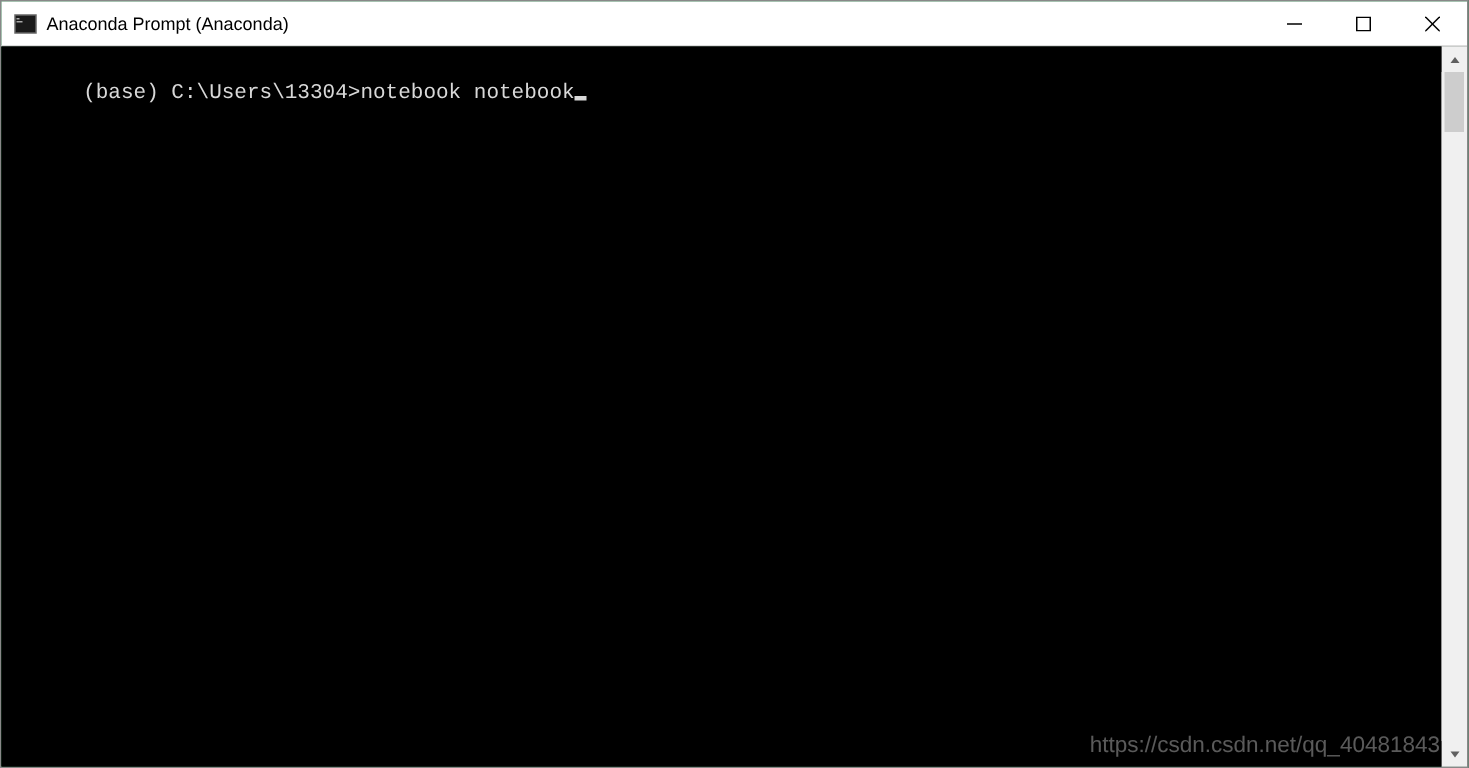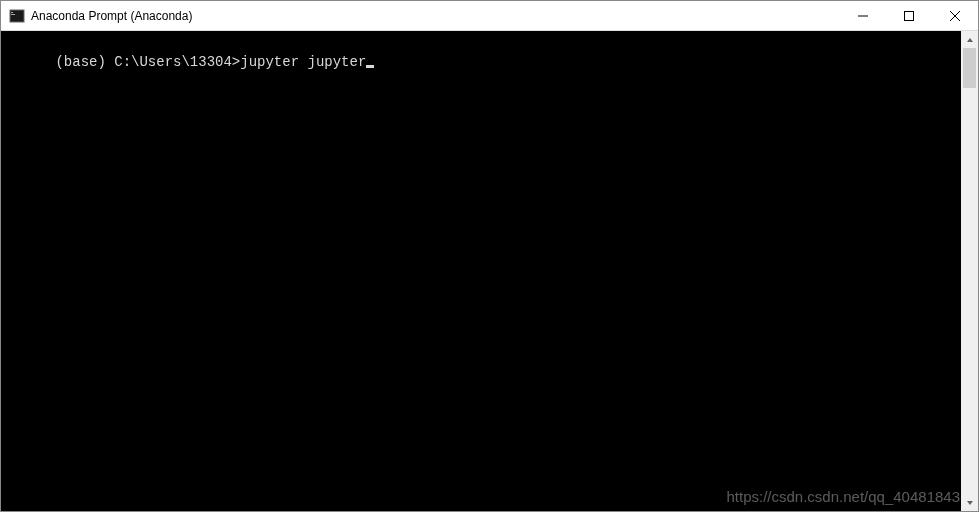--- a/index.html
+++ b/index.html
@@ -164,21 +164,21 @@
         <svg viewBox="0 0 10 10">
           <line x1="0" y1="0" x2="10" y2="10" stroke="#000" stroke-width="1"></line>
           <line x1="10" y1="0" x2="0" y2="10" stroke="#000" stroke-width="1"></line>
         </svg>
       </div>
     </div>
   </div>
 
   <div class="client-area">
     <div class="terminal">
-      <span class="prompt-line"><span>(base) C:\Users\13304&gt;</span><span>jupyter jupyter</span><span class="cursor"></span></span>
+      <span class="prompt-line"><span>(base) C:\Users\13304&gt;</span><span>notebook notebook</span><span class="cursor"></span></span>
     </div>
     <div class="scrollbar">
       <div class="scroll-arrow">
         <svg width="8" height="8" viewBox="0 0 8 8">
             <polygon points="4,2 7,6 1,6" fill="#606060"></polygon>
           </svg>
       </div>
       <div class="scroll-track">
         <div class="scroll-thumb"></div>
       </div>

